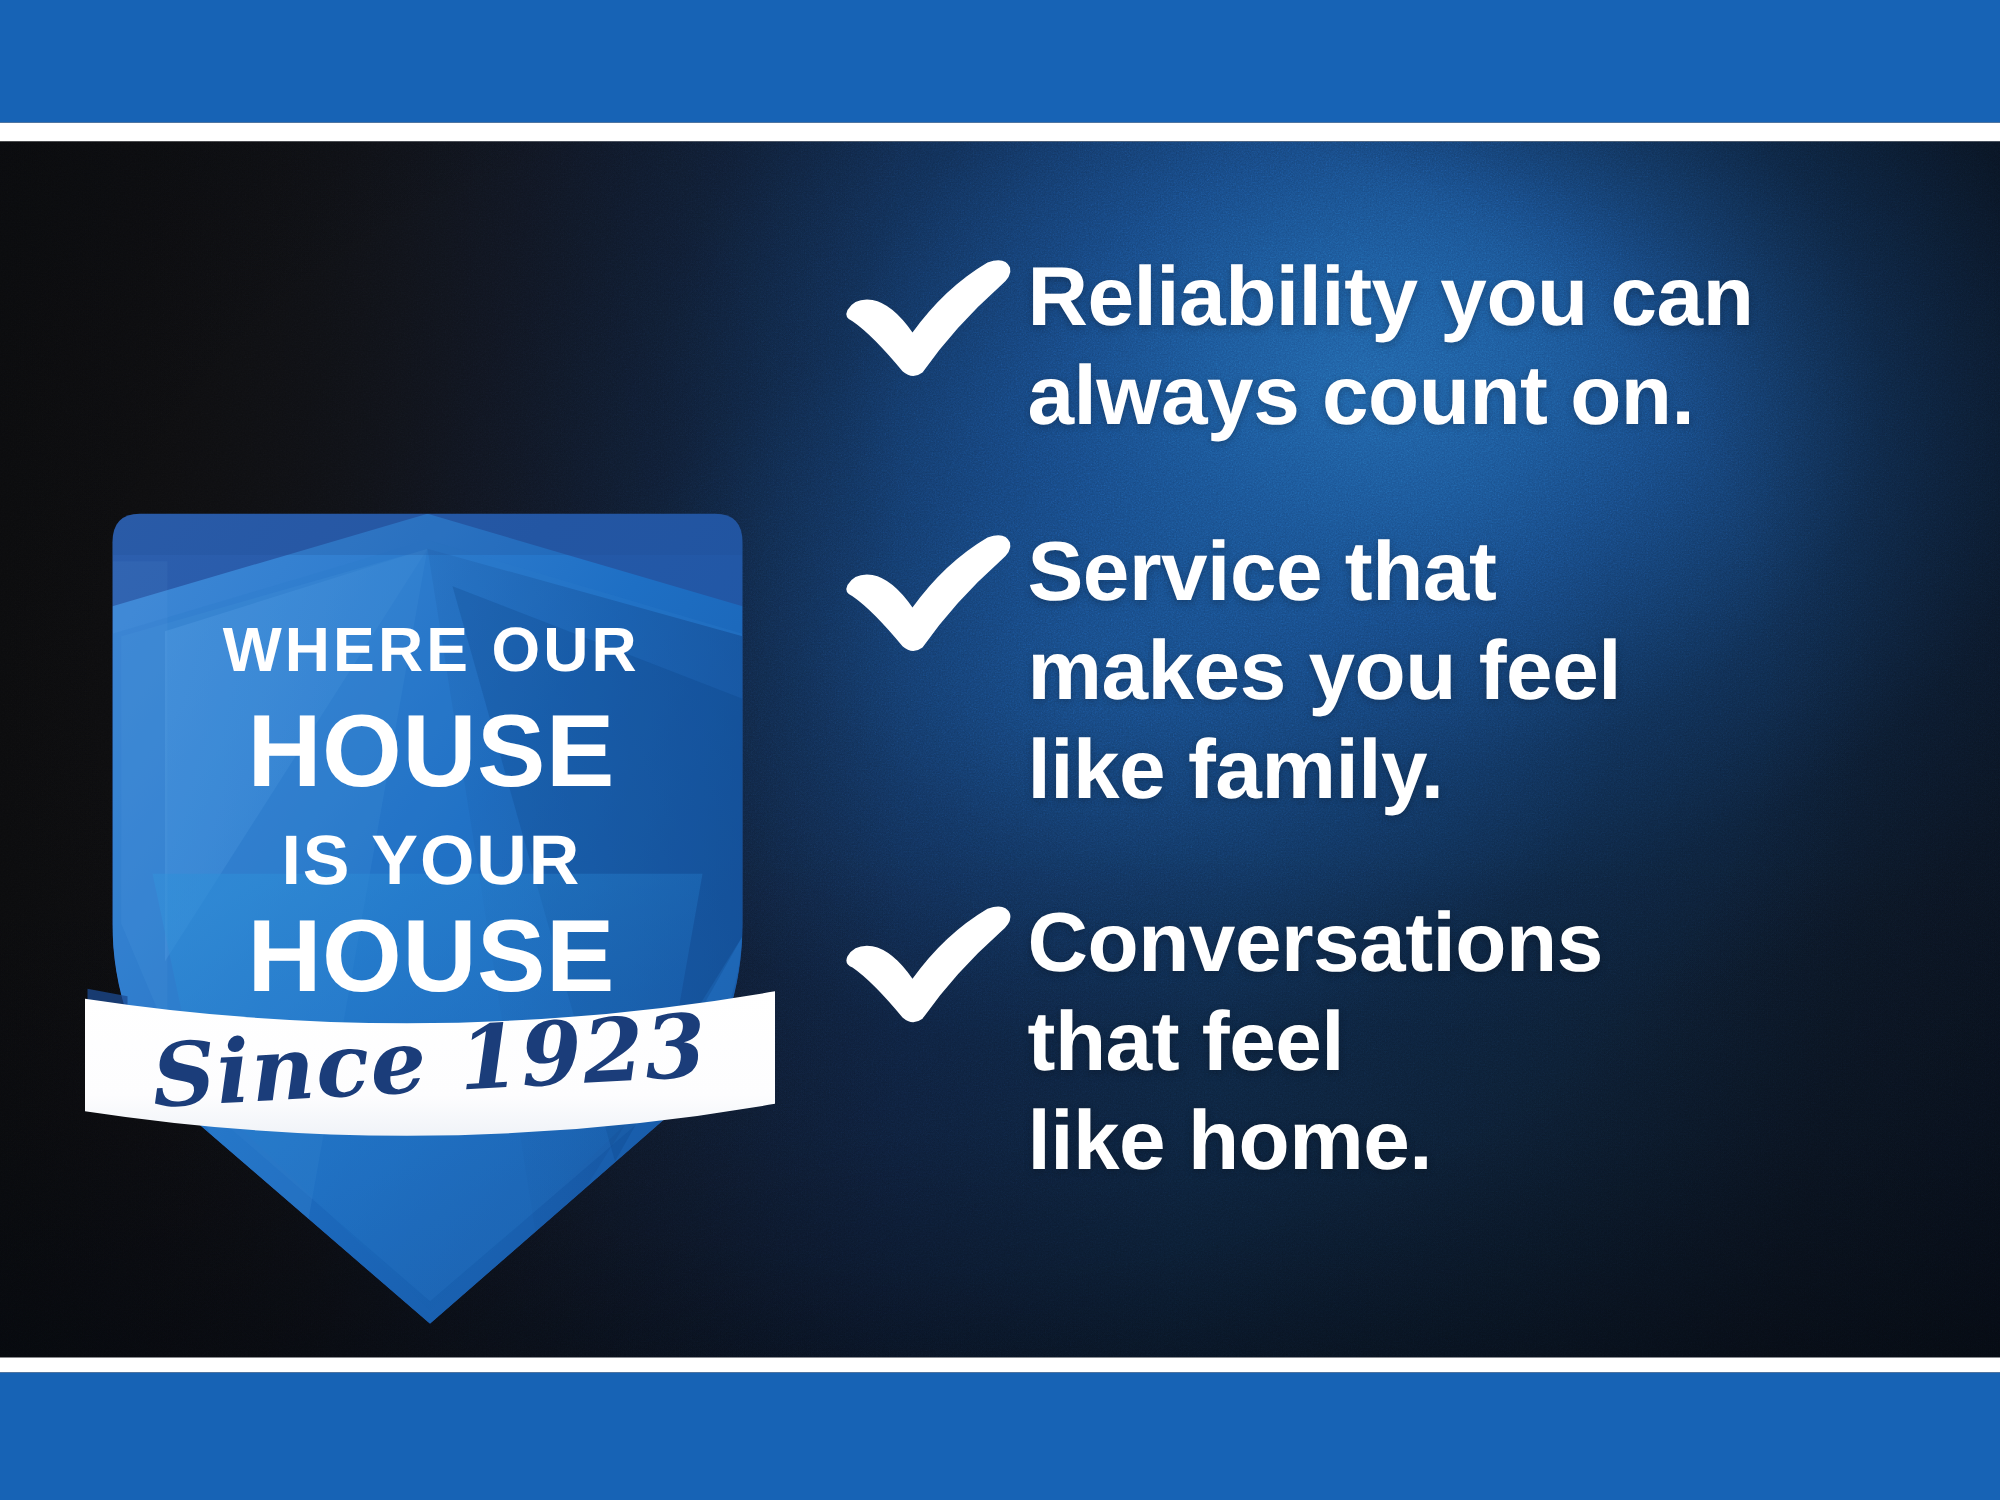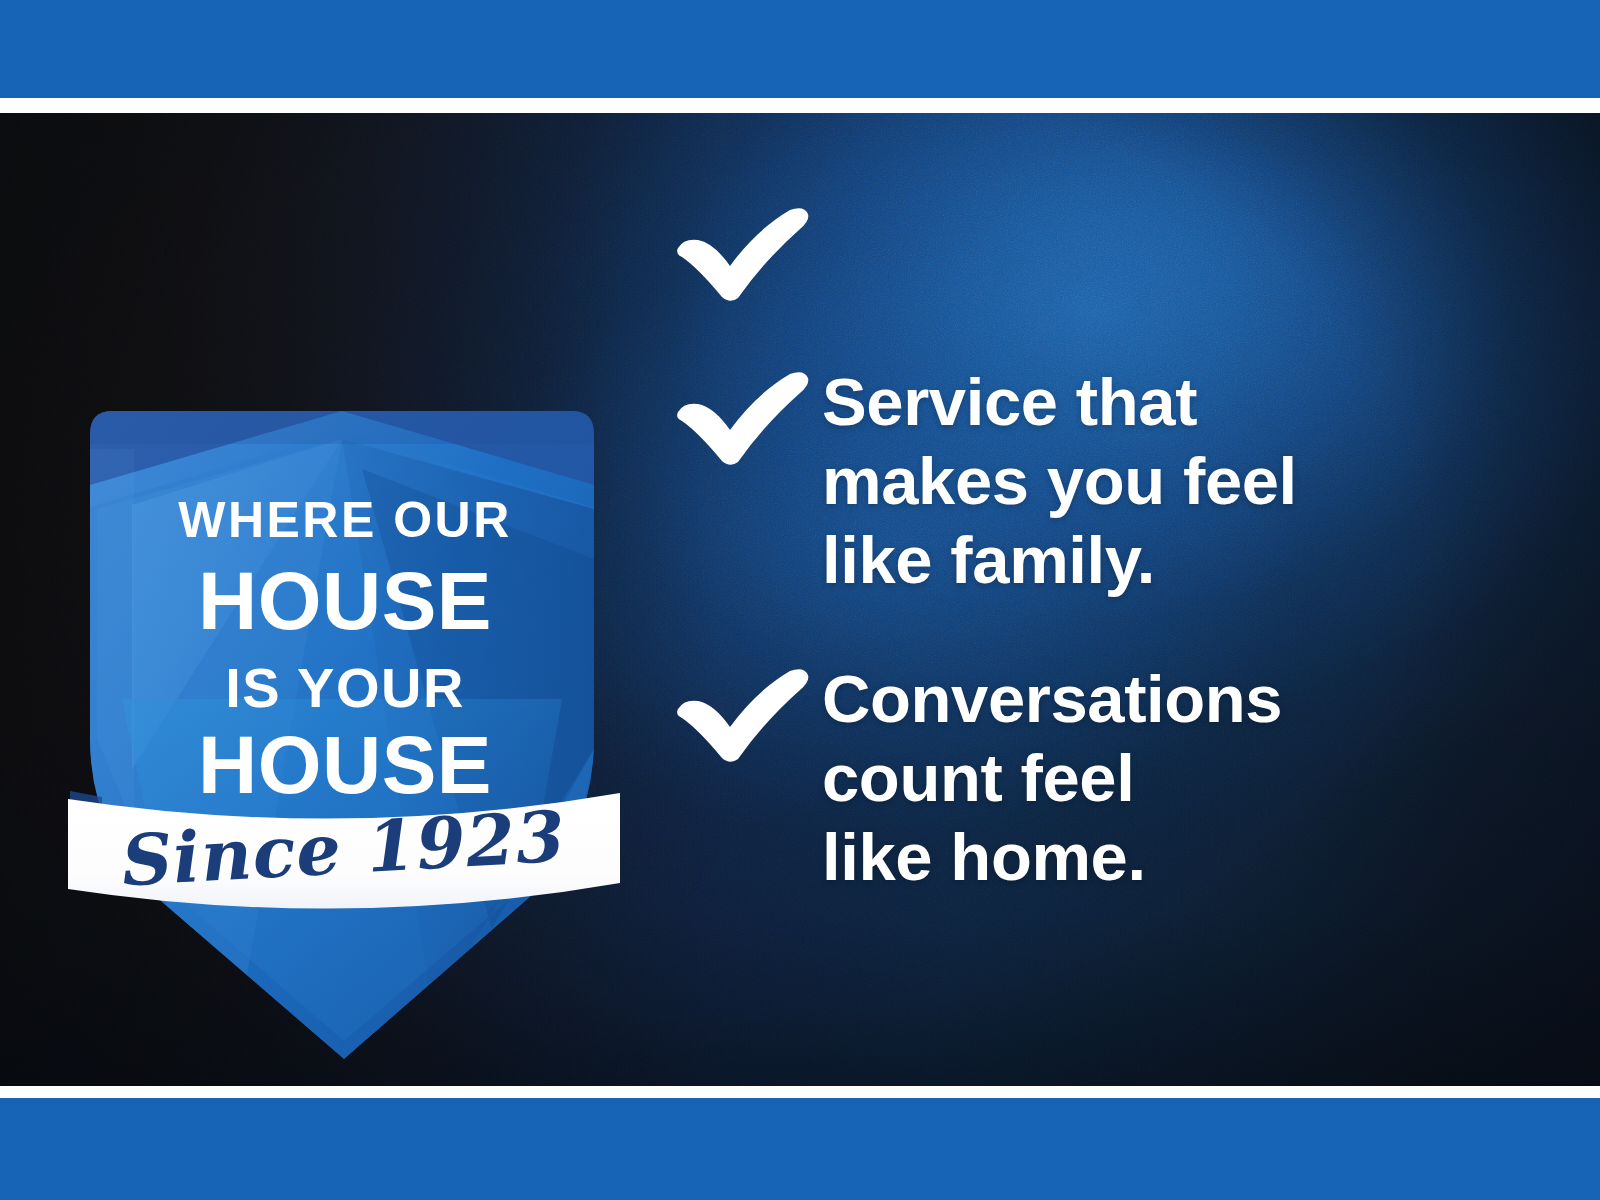--- a/index.html
+++ b/index.html
@@ -300,20 +300,22 @@
 
       <div class="benefit b1">
         <span class="check-wrap">
           <svg viewBox="0 0 140 92" xmlns="http://www.w3.org/2000/svg">
             <path d="M 6 40 Q 12 30 26 32 Q 42 35 58 58 Q 84 22 118 2
                      Q 132 -3 136 6 Q 138 13 128 21
                      Q 92 53 66 90 Q 58 96 50 89
                      Q 26 60 10 49 Q 3 46 6 40 Z" fill="#FFFFFF"></path>
           </svg>
         </span>
+        <div class="benefit-text">Reliability you can
+always count on.</div>
       </div>
 
       <div class="benefit b2">
         <span class="check-wrap">
           <svg viewBox="0 0 140 92" xmlns="http://www.w3.org/2000/svg">
             <path d="M 6 40 Q 12 30 26 32 Q 42 35 58 58 Q 84 22 118 2
                      Q 132 -3 136 6 Q 138 13 128 21
                      Q 92 53 66 90 Q 58 96 50 89
                      Q 26 60 10 49 Q 3 46 6 40 Z" fill="#FFFFFF"></path>
           </svg>
@@ -326,21 +328,21 @@
       <div class="benefit b3">
         <span class="check-wrap">
           <svg viewBox="0 0 140 92" xmlns="http://www.w3.org/2000/svg">
             <path d="M 6 40 Q 12 30 26 32 Q 42 35 58 58 Q 84 22 118 2
                      Q 132 -3 136 6 Q 138 13 128 21
                      Q 92 53 66 90 Q 58 96 50 89
                      Q 26 60 10 49 Q 3 46 6 40 Z" fill="#FFFFFF"></path>
           </svg>
         </span>
         <div class="benefit-text">Conversations
-count feel
+that feel
 like home.</div>
       </div>
 
     </div>
   </div>
 
   <div class="bar-gap bottom"></div>
   <div class="brand-bar bottom"></div>
 
 </div>

